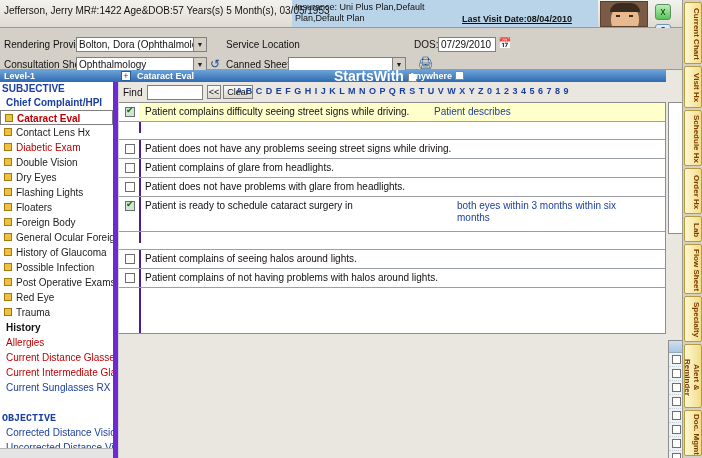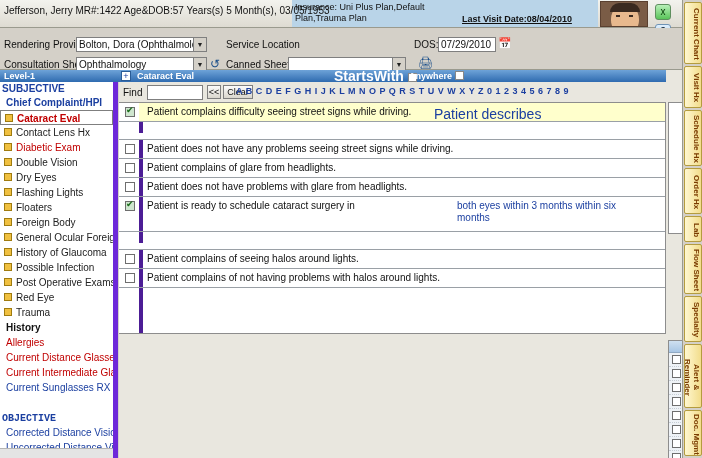--- a/index.html
+++ b/index.html
@@ -146,28 +146,28 @@
   .qrow .cb {
     position:absolute; left:6px; top:4px; width:10px; height:10px;
     border:1px solid #6e6e6e; background:#fff;
   }
   .qrow .cb.on { background:#cfe6cf; }
   .qrow .cb.on:after {
     content:"\2714"; position:absolute; left:0px; top:-3px; font-size:9px; color:#1a6b1a;
   }
   .qrow .qtxt {
     margin-left:20px; padding:3px 4px 3px 4px; font-size:10px; color:#111;
-    border-left:4px solid #4c1d95; min-height:18px;
+    border-left:2px solid #4c1d95; min-height:18px;
   }
   .qrow .hl {
     position:absolute; left:20px; top:0; right:0; bottom:0; background:#ffffcc; z-index:0;
   }
   .qrow .qtxt span { position:relative; z-index:1; }
   .qrow .ans {
-    position:absolute; left:315px; top:3px; font-size:14px; color:#1b3fa0; z-index:2;
+    position:absolute; left:315px; top:3px; font-size:10px; color:#1b3fa0; z-index:2;
   }
   .qrow .ans2 {
     position:absolute; left:338px; top:3px; width:190px; font-size:10px; color:#1b3fa0; z-index:2;
     line-height:12px;
   }
   .qrow.tall { min-height:34px; }
   .qrow.tall .qtxt { min-height:34px; }
 
   
   .rtpanel {
@@ -218,21 +218,21 @@
 </head>
 <body>
 
 <div class="app">
 
   <div class="patient-bar">
     <div class="pb-insbg"></div>
     <div class="pb-demo">Jefferson, Jerry    MR#:1422    Age&amp;DOB:57 Years(s) 5 Month(s), 03/05/1953</div>
     <div class="pb-ins">
       <div>Insurance: Uni Plus Plan,Default</div>
-      <div>Plan,Trauma Plan</div>
+      <div>Plan,Default Plan</div>
     </div>
     <div class="pb-visit">Last Visit Date:08/04/2010</div>
     <div class="pb-photo">
       <div class="face">
         <div class="hair"></div>
         <div class="eye l"></div>
         <div class="eye r"></div>
       </div>
     </div>
     <div class="pb-btn x">x</div>

